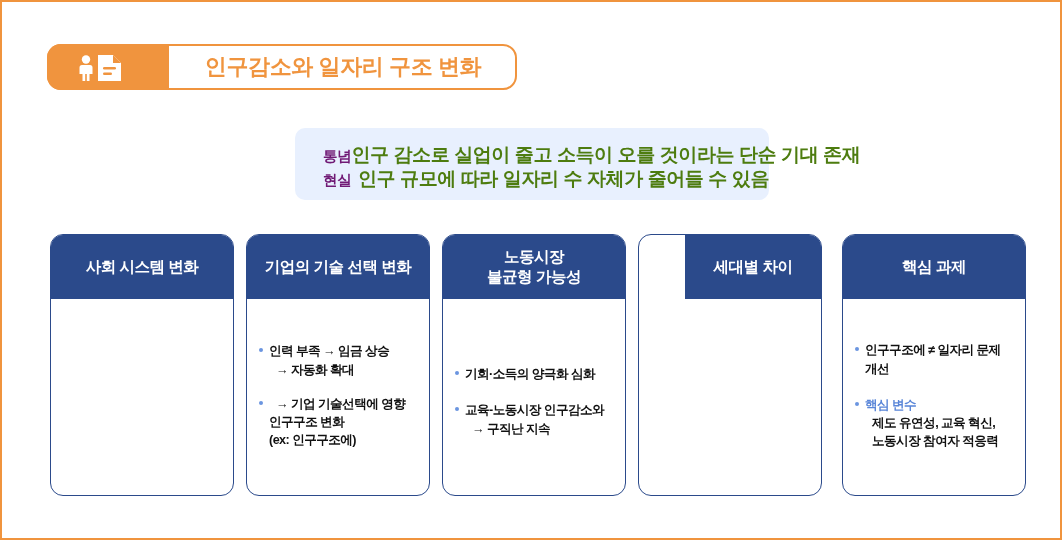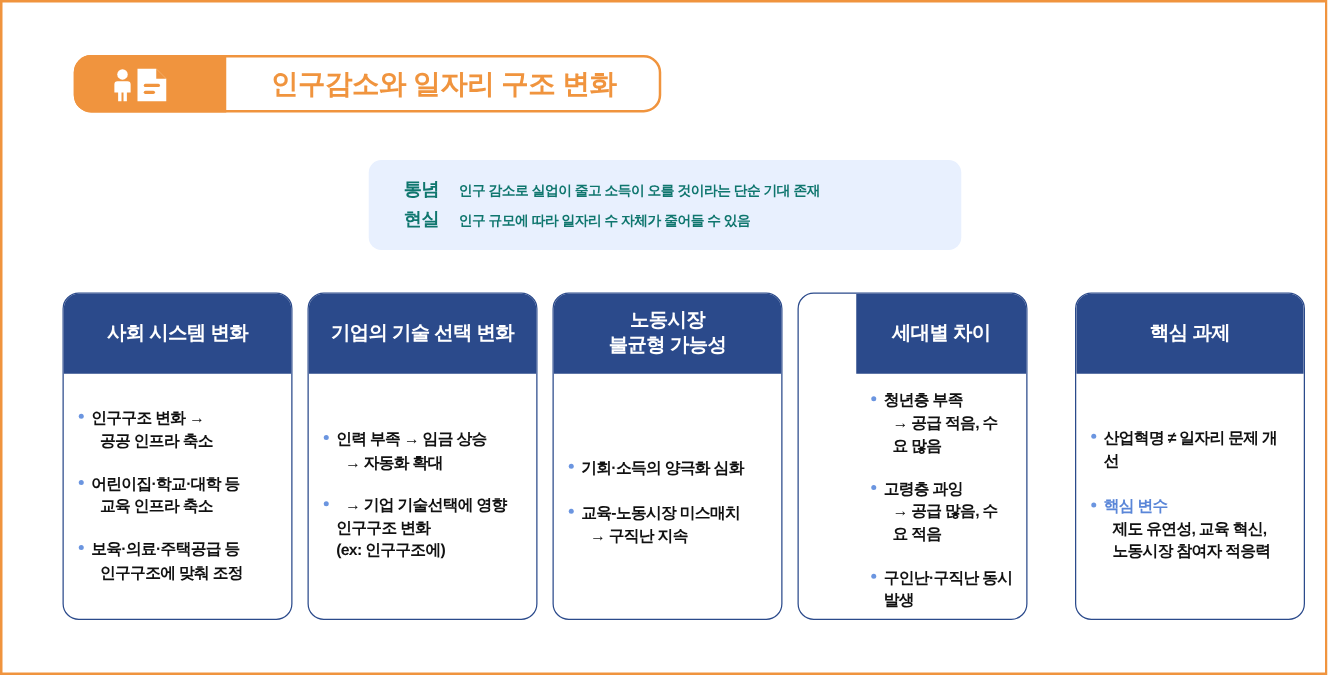--- a/index.html
+++ b/index.html
@@ -15,21 +15,21 @@
     position:relative;
     width:1062px; height:540px;
     background:#ffffff;
     border:2px solid #F0943E;
     overflow:hidden;
   }
 
   
   #header {
     position:absolute;
-    left:57px; top:42px;
+    left:45px; top:42px;
     width:470px; height:46px;
   }
   .hdr-tab {
     position:absolute;
     left:0; top:0;
     width:470px; height:46px;
     background:#ffffff;
     border:2px solid #F0943E;
     border-radius:14px;
   }
@@ -65,29 +65,29 @@
     border-radius:10px;
     padding:14px 0 0 28px;
   }
   .note-row {
     display:flex;
     align-items:baseline;
     height:24px;
     white-space:nowrap;
   }
   .note-label {
-    color:#0f766e;
+    color:#701a75;
     font-size:14.5px;
     font-weight:bold;
     width:44px;
     letter-spacing:-0.3px;
   }
   .note-text {
-    color:#0f766e;
-    font-size:11px;
+    color:#4d7c0f;
+    font-size:19px;
     font-weight:bold;
     letter-spacing:-0.4px;
   }
 
   
   #cards {
     position:absolute;
     left:48px; top:232px;
     width:970px; height:314px;
   }
@@ -186,34 +186,20 @@
       <span class="note-text">인구 규모에 따라 일자리 수 자체가 줄어들 수 있음</span>
     </div>
   </div>
 
   <div id="cards">
 
     <div class="card" id="card-1" style="left:0px;">
       <div class="card-head">
         <span>사회 시스템 변화</span>
       </div>
-      <div class="card-body">
-        <div class="bullet">
-          <span class="ln">인구구조 변화 →</span>
-          <span class="ln ind">공공 인프라 축소</span>
-        </div>
-        <div class="bullet">
-          <span class="ln">어린이집·학교·대학 등</span>
-          <span class="ln ind">교육 인프라 축소</span>
-        </div>
-        <div class="bullet">
-          <span class="ln">보육·의료·주택공급 등</span>
-          <span class="ln ind">인구구조에 맞춰 조정</span>
-        </div>
-      </div>
     </div>
 
     <div class="card" id="card-2" style="left:196px;">
       <div class="card-head">
         <span>기업의 기술 선택 변화</span>
       </div>
       <div class="card-body">
         <div class="bullet">
           <span class="ln">인력 부족 → 임금 상승</span>
           <span class="ln ind">→ 자동화 확대</span>
@@ -231,52 +217,39 @@
         <div>
           <div>노동시장</div>
           <div>불균형 가능성</div>
         </div>
       </div>
       <div class="card-body">
         <div class="bullet">
           <span class="ln">기회·소득의 양극화 심화</span>
         </div>
         <div class="bullet">
-          <span class="ln">교육-노동시장 미스매치</span>
+          <span class="ln">교육-노동시장 인구감소와</span>
           <span class="ln ind">→ 구직난 지속</span>
         </div>
       </div>
     </div>
 
     <div class="card" id="card-4" style="left:588px;padding-left:46px;">
       <div class="card-head">
         <span>세대별 차이</span>
       </div>
+    </div>
+
+    <div class="card" id="card-5" style="left:792px;">
+      <div class="card-head">
+        <span>핵심 과제</span>
+      </div>
       <div class="card-body">
         <div class="bullet">
-          <span class="ln">청년층 부족</span>
-          <span class="ln ind">→ 공급 적음, 수요 많음</span>
-        </div>
-        <div class="bullet">
-          <span class="ln">고령층 과잉</span>
-          <span class="ln ind">→ 공급 많음, 수요 적음</span>
-        </div>
-        <div class="bullet">
-          <span class="ln">구인난·구직난 동시 발생</span>
-        </div>
-      </div>
-    </div>
-
-    <div class="card" id="card-5" style="left:810px;">
-      <div class="card-head">
-        <span>핵심 과제</span>
-      </div>
-      <div class="card-body">
-        <div class="bullet">
-          <span class="ln">산업혁명 ≠ 일자리 문제 개선</span>
+          <span class="ln">인구구조에 ≠ 일자리 문제 개선</span>
         </div>
         <div class="bullet">
           <span class="ln hl">핵심 변수</span>
           <span class="ln ind">제도 유연성, 교육 혁신,</span>
           <span class="ln ind">노동시장 참여자 적응력</span>
         </div>
       </div>
     </div>
 
   </div>

